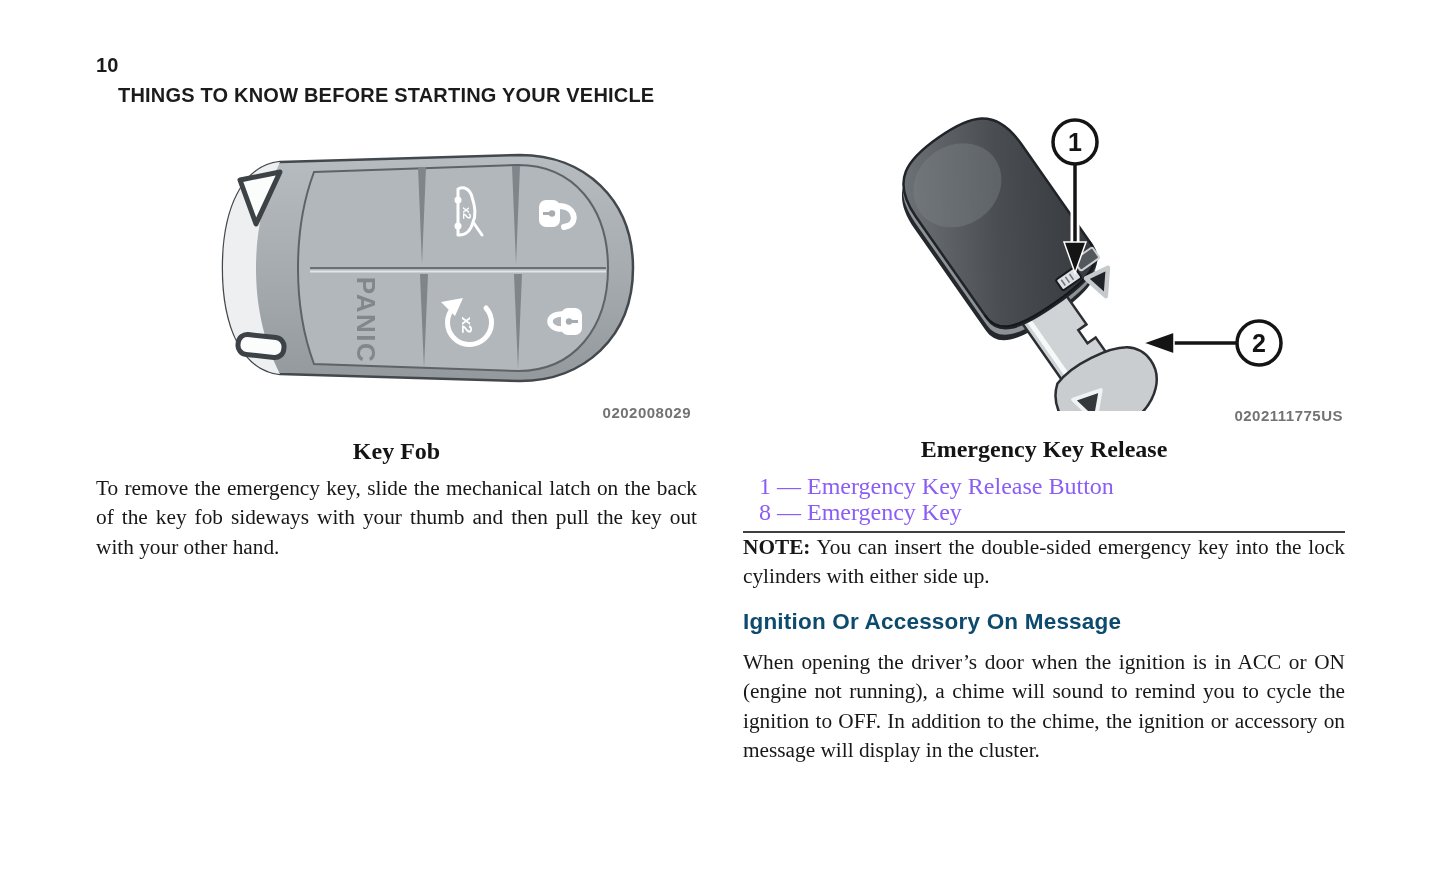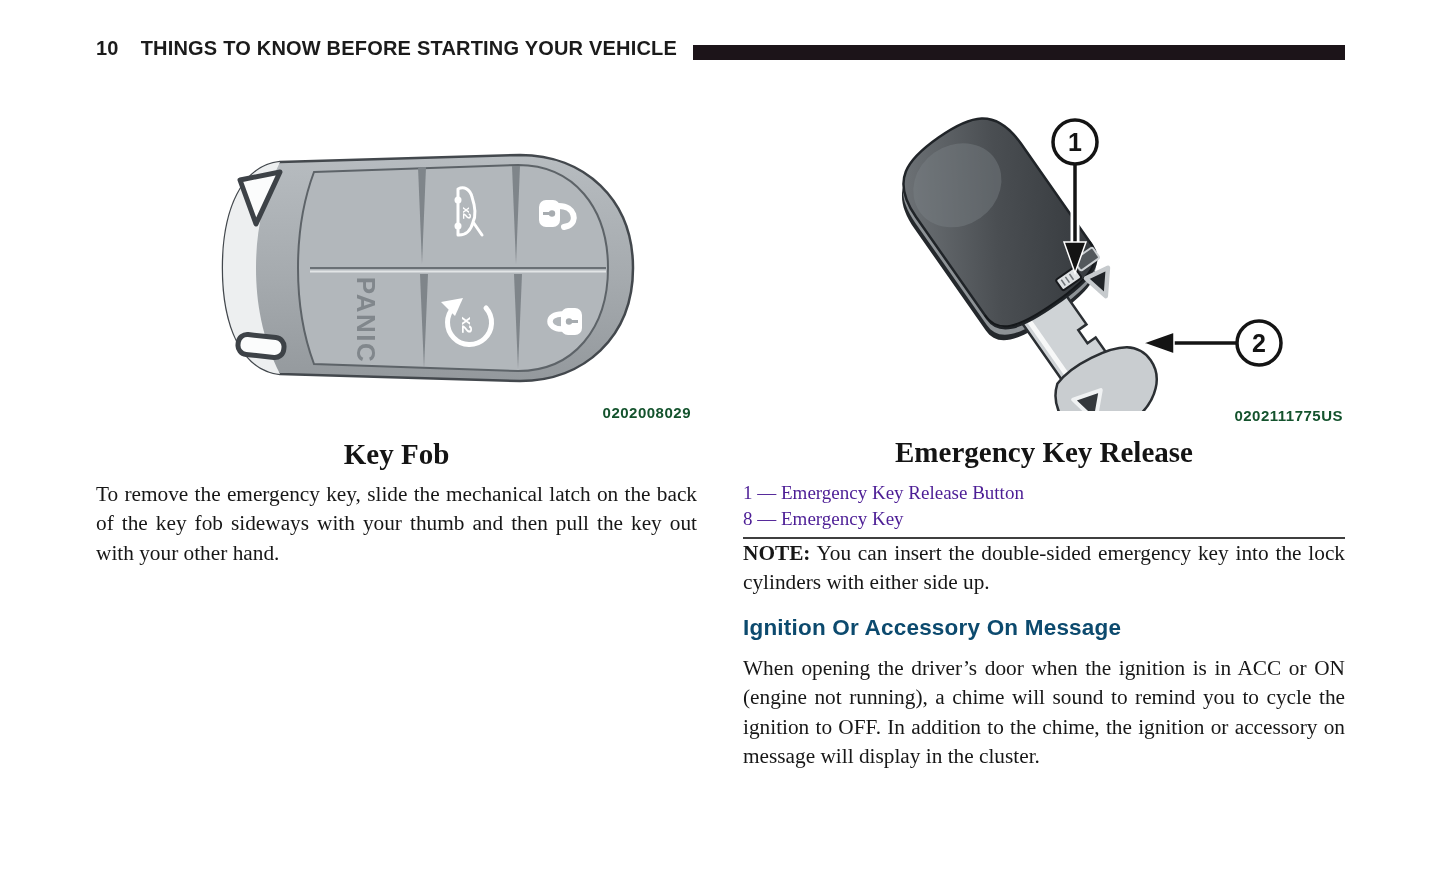--- a/index.html
+++ b/index.html
@@ -1,39 +1,39 @@
 <!DOCTYPE html>
 <html><head>
 <meta charset="utf-8">
 <style>
   html,body{margin:0;padding:0;background:#ffffff;}
   .page{position:relative;width:1445px;height:874px;background:#ffffff;overflow:hidden;
         font-family:"Liberation Serif", serif;color:#171717;}
   
-  .header{position:absolute;left:96px;top:30px;width:1249px;display:flex;align-items:flex-end;}
+  .header{position:absolute;left:96px;top:54px;width:1249px;display:flex;align-items:flex-start;flex-direction:column;}
   .hdr-num,.hdr-title{font-family:"Liberation Sans", sans-serif;font-weight:bold;
         font-size:20px;color:#1b1b1b;letter-spacing:0.2px;white-space:nowrap;}
   .hdr-title{margin-left:22px;margin-top:7px;}
   .hdr-bar{flex:1;height:15px;background:#1c1419;margin-left:16px;}
   
   .col{position:absolute;top:0;}
   .col-left{left:96px;width:601px;}
   .col-right{left:743px;width:602px;}
   .fig-art-left{display:block;margin:142px 0 0 116px;}
   .fig-art-right{display:block;margin:96px 0 0 104px;}
   .fig-code{font-family:"Liberation Sans", sans-serif;font-weight:bold;font-size:15px;
-        color:#14532d;text-align:right;letter-spacing:0.5px;}
+        color:#737373;text-align:right;letter-spacing:0.5px;}
   .fig-code-left{margin:10px 6px 0 0;}
   .fig-code-right{margin:-4px 2px 0 0;}
-  .caption{font-weight:bold;font-size:29px;text-align:center;color:#141414;}
+  .caption{font-weight:bold;font-size:24px;text-align:center;color:#141414;}
   .caption-left{margin-top:17px;}
   .caption-right{margin-top:12px;}
   p.body{font-size:21.3px;line-height:29.4px;text-align:justify;margin:0 0 11px 0;}
   .col-left p.body:first-of-type{margin-top:9px;}
-  .legend{margin-top:11px;font-size:19px;line-height:25.5px;color:#4c1d95;}
+  .legend{margin-top:11px;font-size:24px;line-height:25.5px;color:#8b5cf6;margin-left:16px;}
   .legend-rule{border:none;border-top:2.5px solid #3f3f3f;margin:6px 0 0 0;}
   .note-p{margin-top:19px;}
   .note-label{font-weight:bold;font-family:Liberation Serif, serif;}
   h2.section{font-family:"Liberation Sans", sans-serif;font-size:22.5px;font-weight:bold;
         color:#0c4a6e;margin:17px 0 13px 0;letter-spacing:0.2px;}
   svg text{user-select:none;}
 </style>
 </head>
 <body>
 

